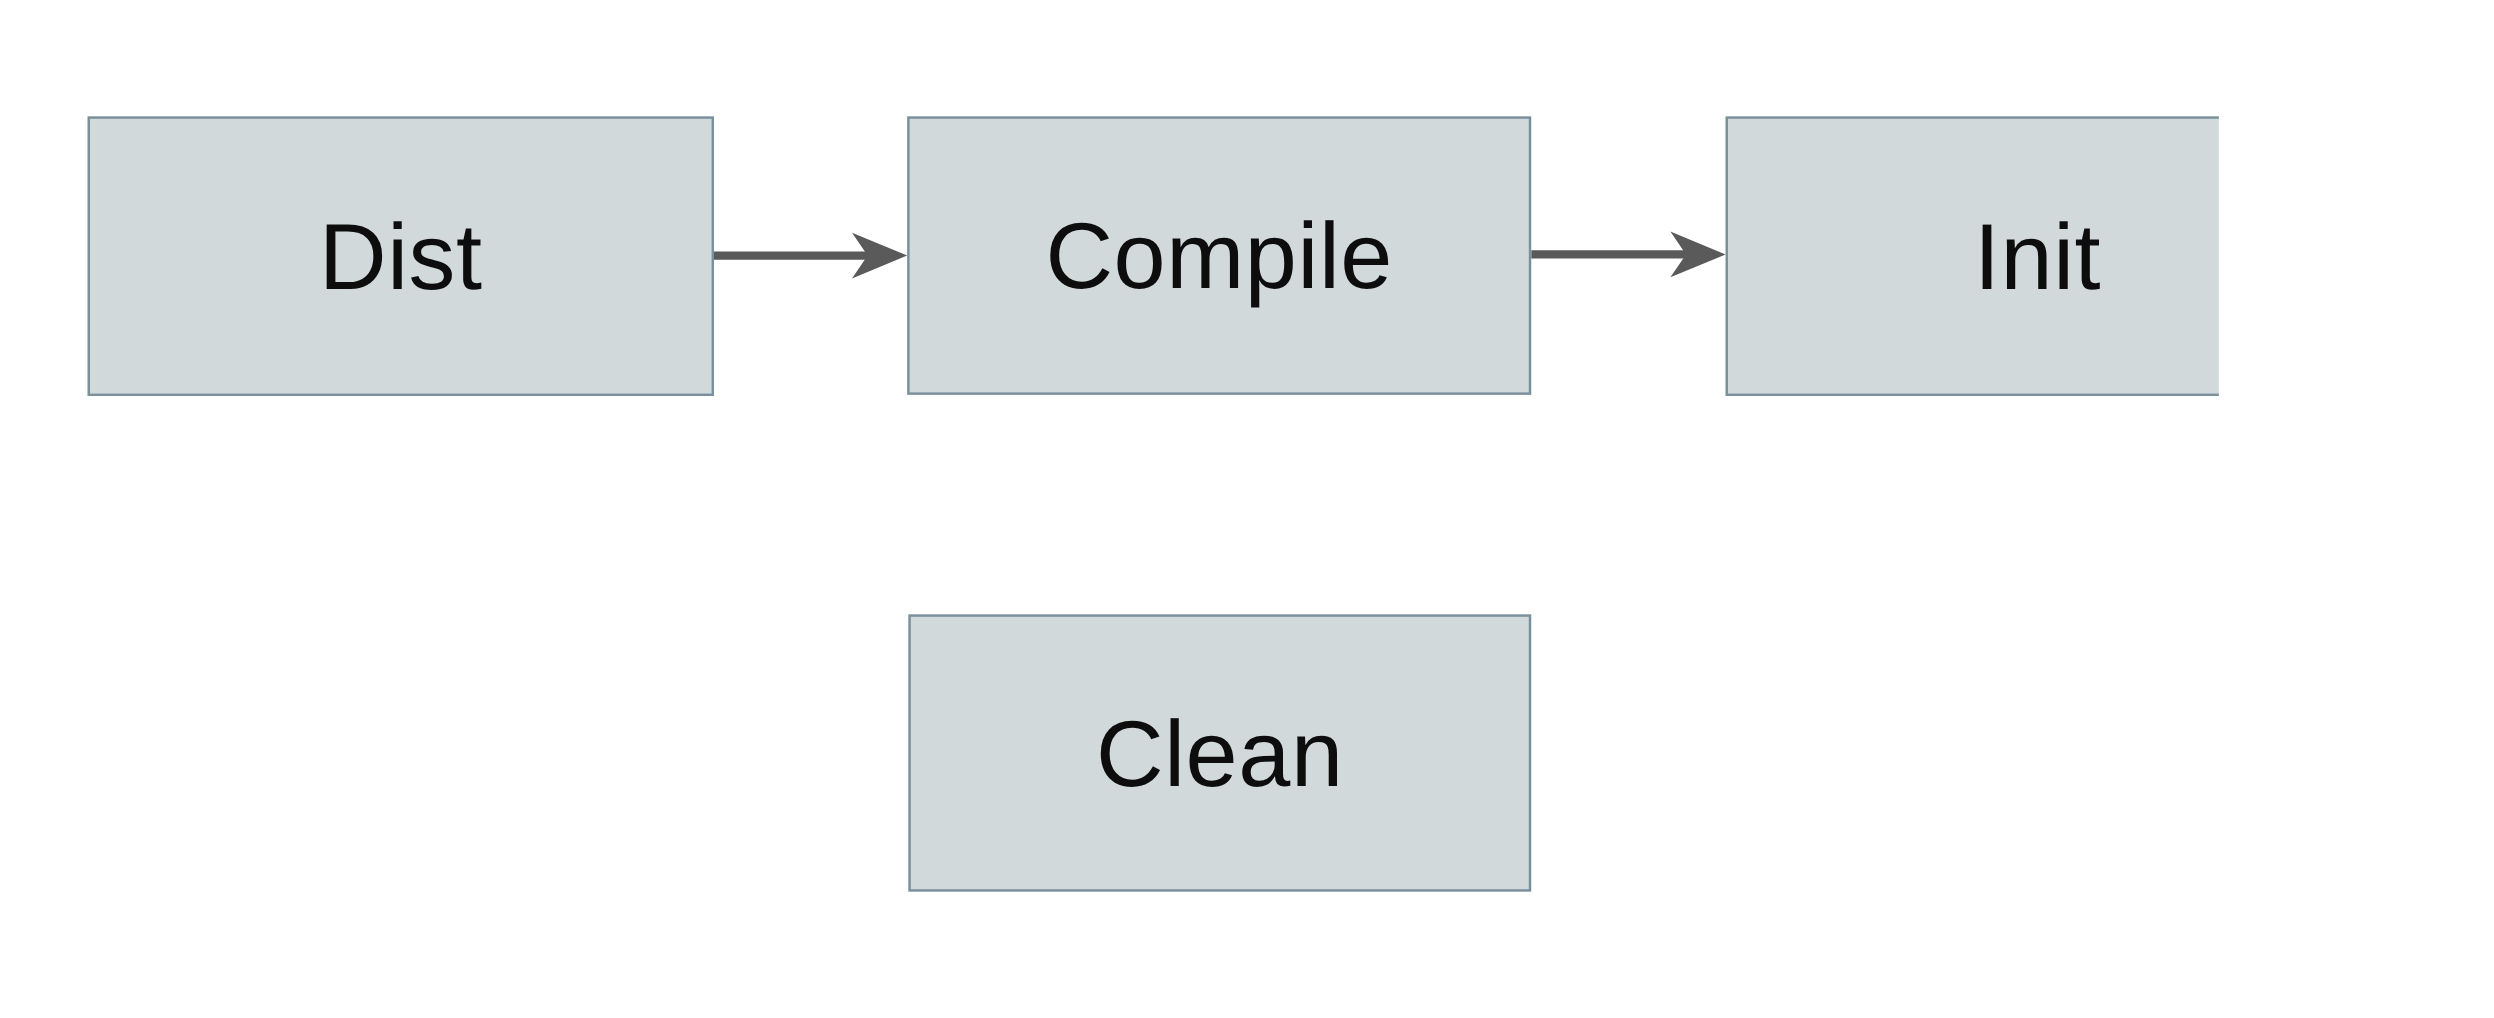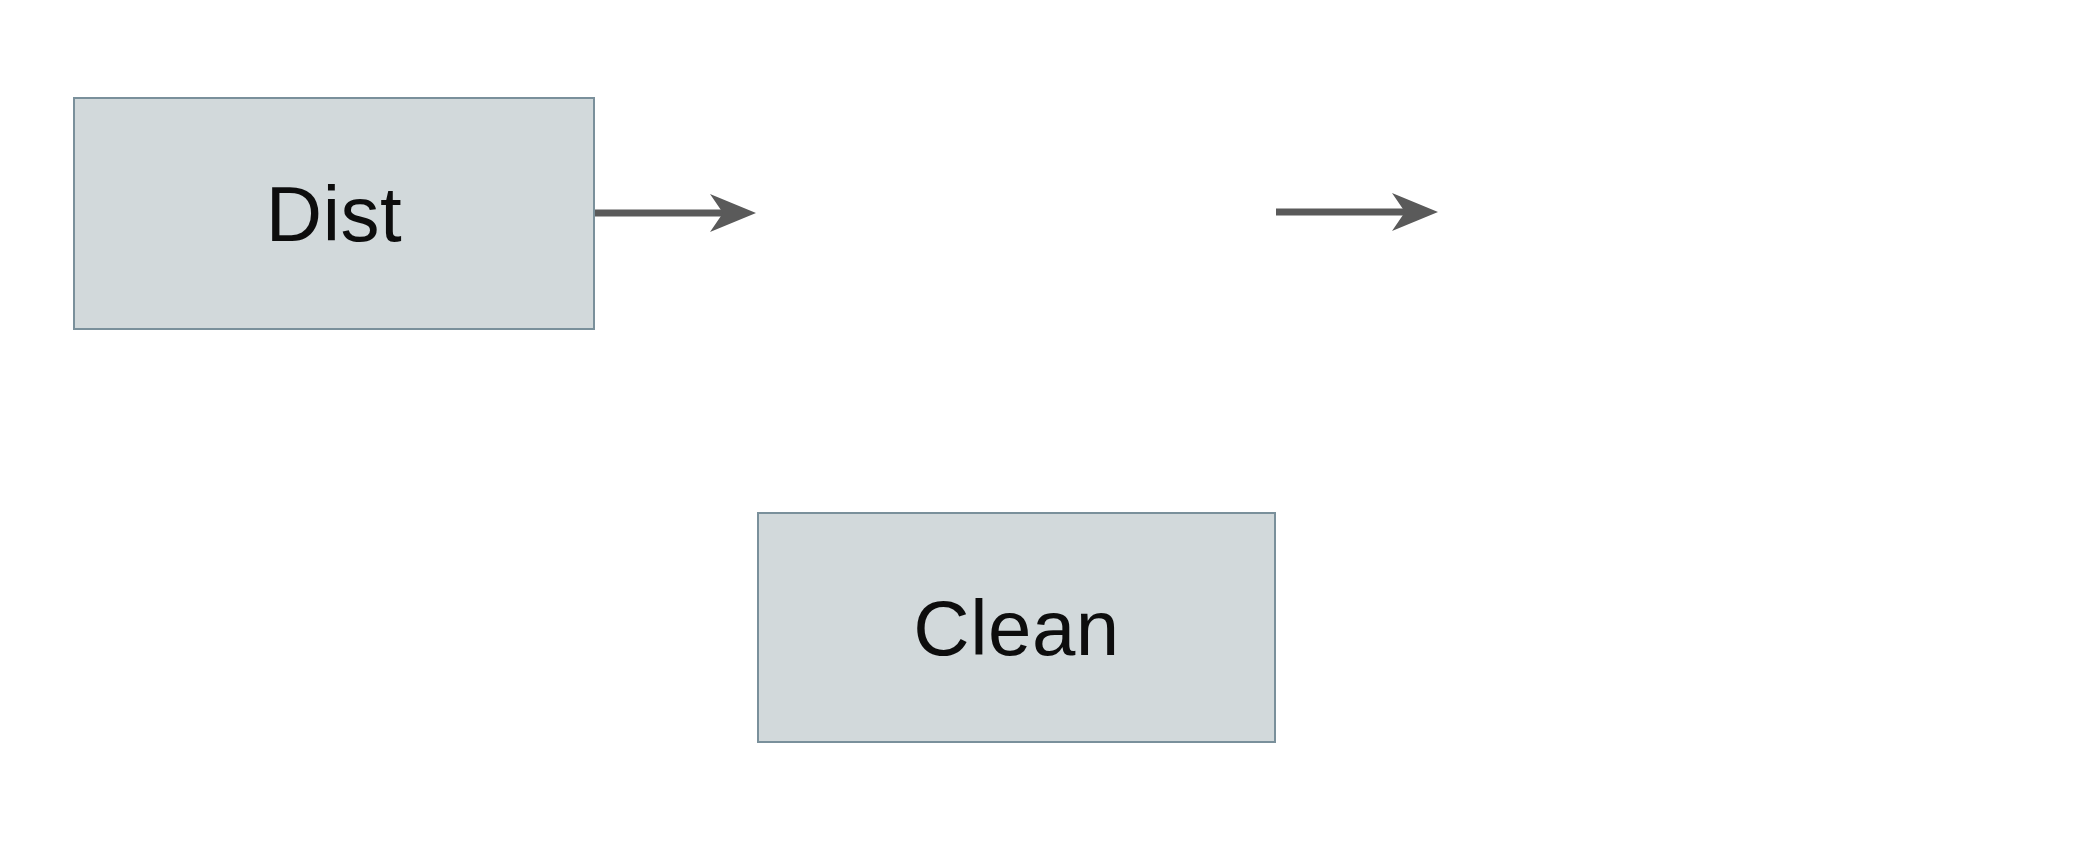--- a/index.html
+++ b/index.html
@@ -45,21 +45,27 @@
 </style>
 </head>
 <body>
 
 <div class="canvas">
 
   <div class="node" id="node-dist">
     <span class="node-label">Dist</span>
   </div>
 
+  <div class="node" id="node-compile">
+    <span class="node-label">Compile</span>
+  </div>
 
+  <div class="node" id="node-init">
+    <span class="node-label">Init</span>
+  </div>
 
   <div class="node" id="node-clean">
     <span class="node-label">Clean</span>
   </div>
 
   <svg class="edge" id="edge-dist-compile" width="161" height="56" viewBox="0 0 161 56" aria-hidden="true">
     <line x1="0" y1="28" x2="130" y2="28" stroke-width="7" stroke="#5a5a5a"></line>
     <polygon points="161,28 115,9 128,28 115,47" fill="#5a5a5a"></polygon>
   </svg>
 

